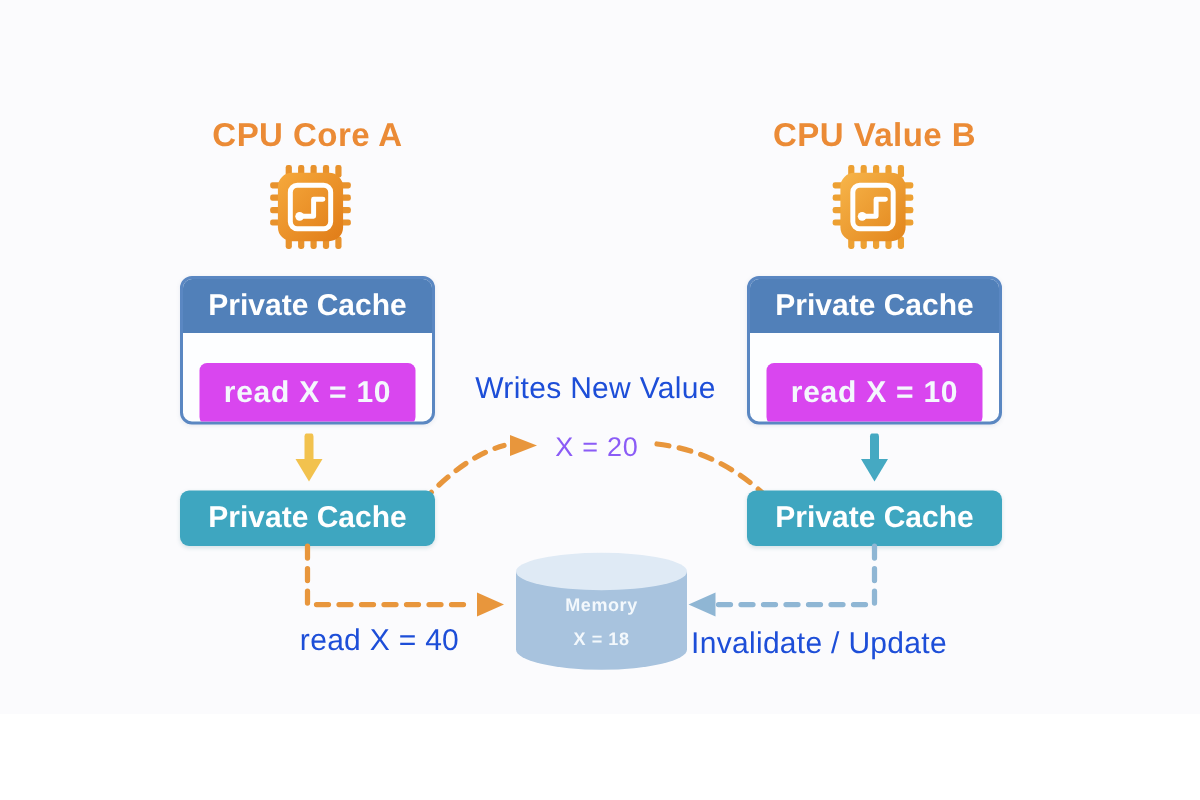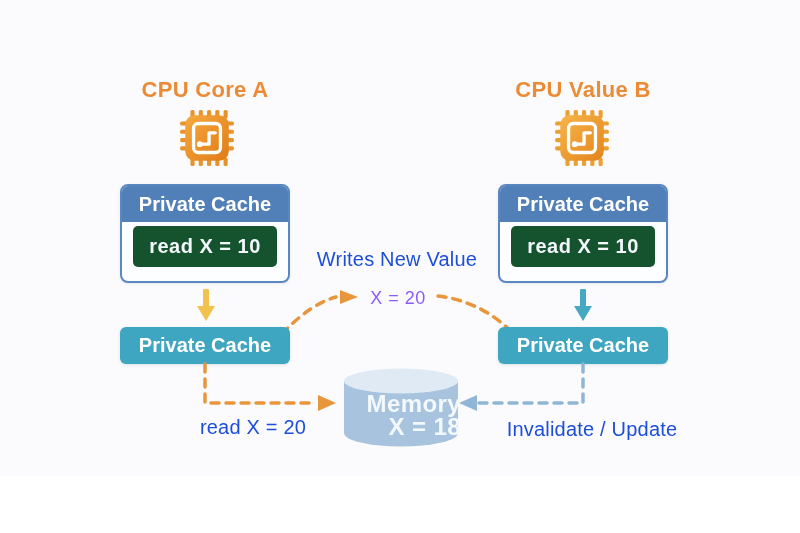--- a/index.html
+++ b/index.html
@@ -37,23 +37,23 @@
     height: 36px;
     background: #5180B9;
     color: #FFFFFF;
     display: flex;
     align-items: center;
     justify-content: center;
     font-size: 20px;
     font-weight: 700;
   }
   .cache-box .val {
-    margin: 4px 11px;
+    margin: 20px 11px;
     height: 41px;
-    background: #14532d;
+    background: #d946ef;
     border-radius: 5px;
     color: #F4F8FD;
     display: flex;
     align-items: center;
     justify-content: center;
     font-size: 20px;
     font-weight: 700;
     letter-spacing: 0.5px;
   }
 
@@ -81,23 +81,23 @@
   .orange-val {
     color: #8b5cf6;
     font-size: 18px;
     font-weight: 400;
     text-align: center;
     letter-spacing: 0.5px;
   }
 
   .mem-text {
     width: 120px;
-    text-align: right;
+    text-align: center;
     color: #F3F8FC;
-    font-size: 24px;
+    font-size: 12px;
     font-weight: 700;
     line-height: 23px;
     letter-spacing: 0.4px;
   }
 </style>
 </head>
 <body>
 
 <div class="canvas">
 
@@ -210,22 +210,22 @@
   <div class="abs mem-text" style="left:341px; top:392px;">
     <div>Memory</div>
     <div>X = 18</div>
   </div>
 
   <svg class="abs" style="left:196px; top:362px;" width="150" height="54" viewBox="0 0 150 54">
     <path d="M9,2 V41 H120" fill="none" stroke="#E8963C" stroke-width="3.5" stroke-dasharray="8 7" stroke-linecap="round" stroke-linejoin="round"></path>
     <polygon points="122,33 140,41 122,49" fill="#E8963C"></polygon>
   </svg>
 
-  <div class="abs annot" style="left:153px; top:416px; width:200px;">read X = 20</div>
+  <div class="abs annot" style="left:153px; top:416px; width:200px;">read X = 40</div>
 
   <svg class="abs" style="left:455px; top:362px;" width="140" height="54" viewBox="0 0 140 54">
     <path d="M128,2 V41 H24" fill="none" stroke="#8FB6D4" stroke-width="3.5" stroke-dasharray="8 7" stroke-linecap="round" stroke-linejoin="round"></path>
     <polygon points="22,33 4,41 22,49" fill="#8FB6D4"></polygon>
   </svg>
 
-  <div class="abs annot" style="left:482px; top:418px; width:220px;">Invalidate / Update</div>
+  <div class="abs annot" style="left:436px; top:418px; width:220px;">Invalidate / Update</div>
 
 </div>
 
 </body></html>

